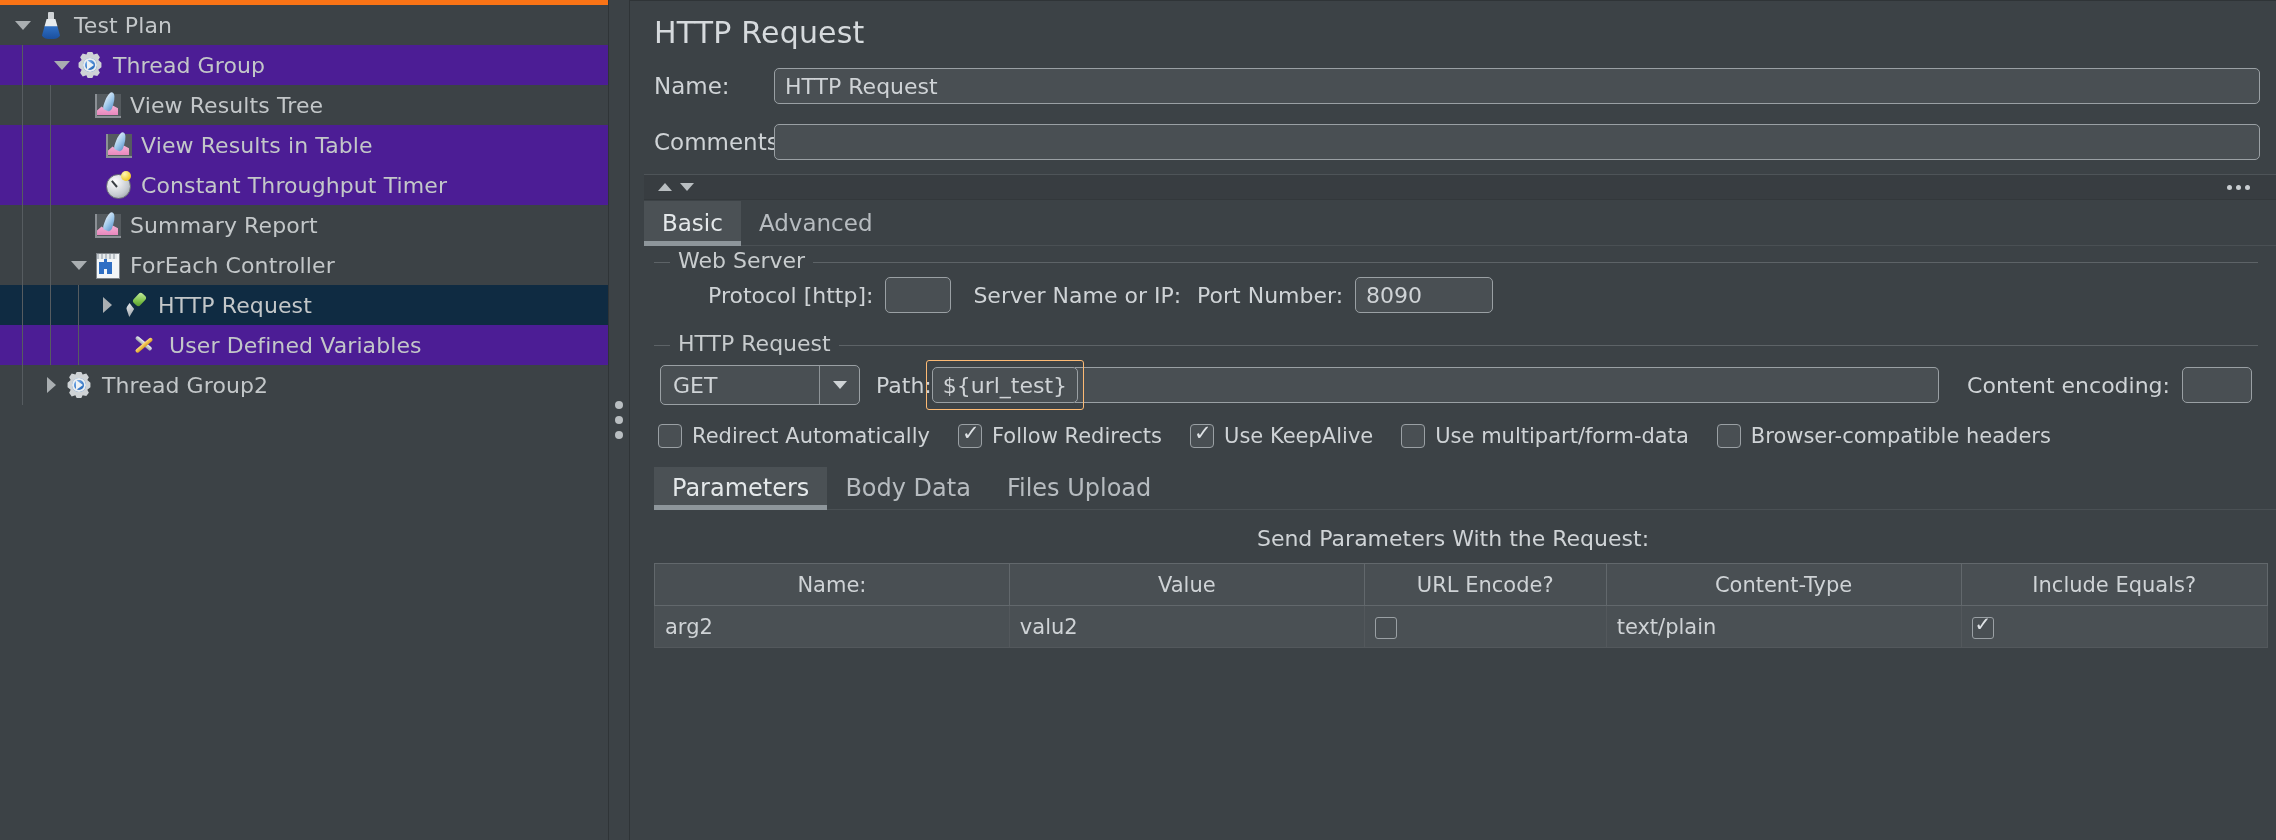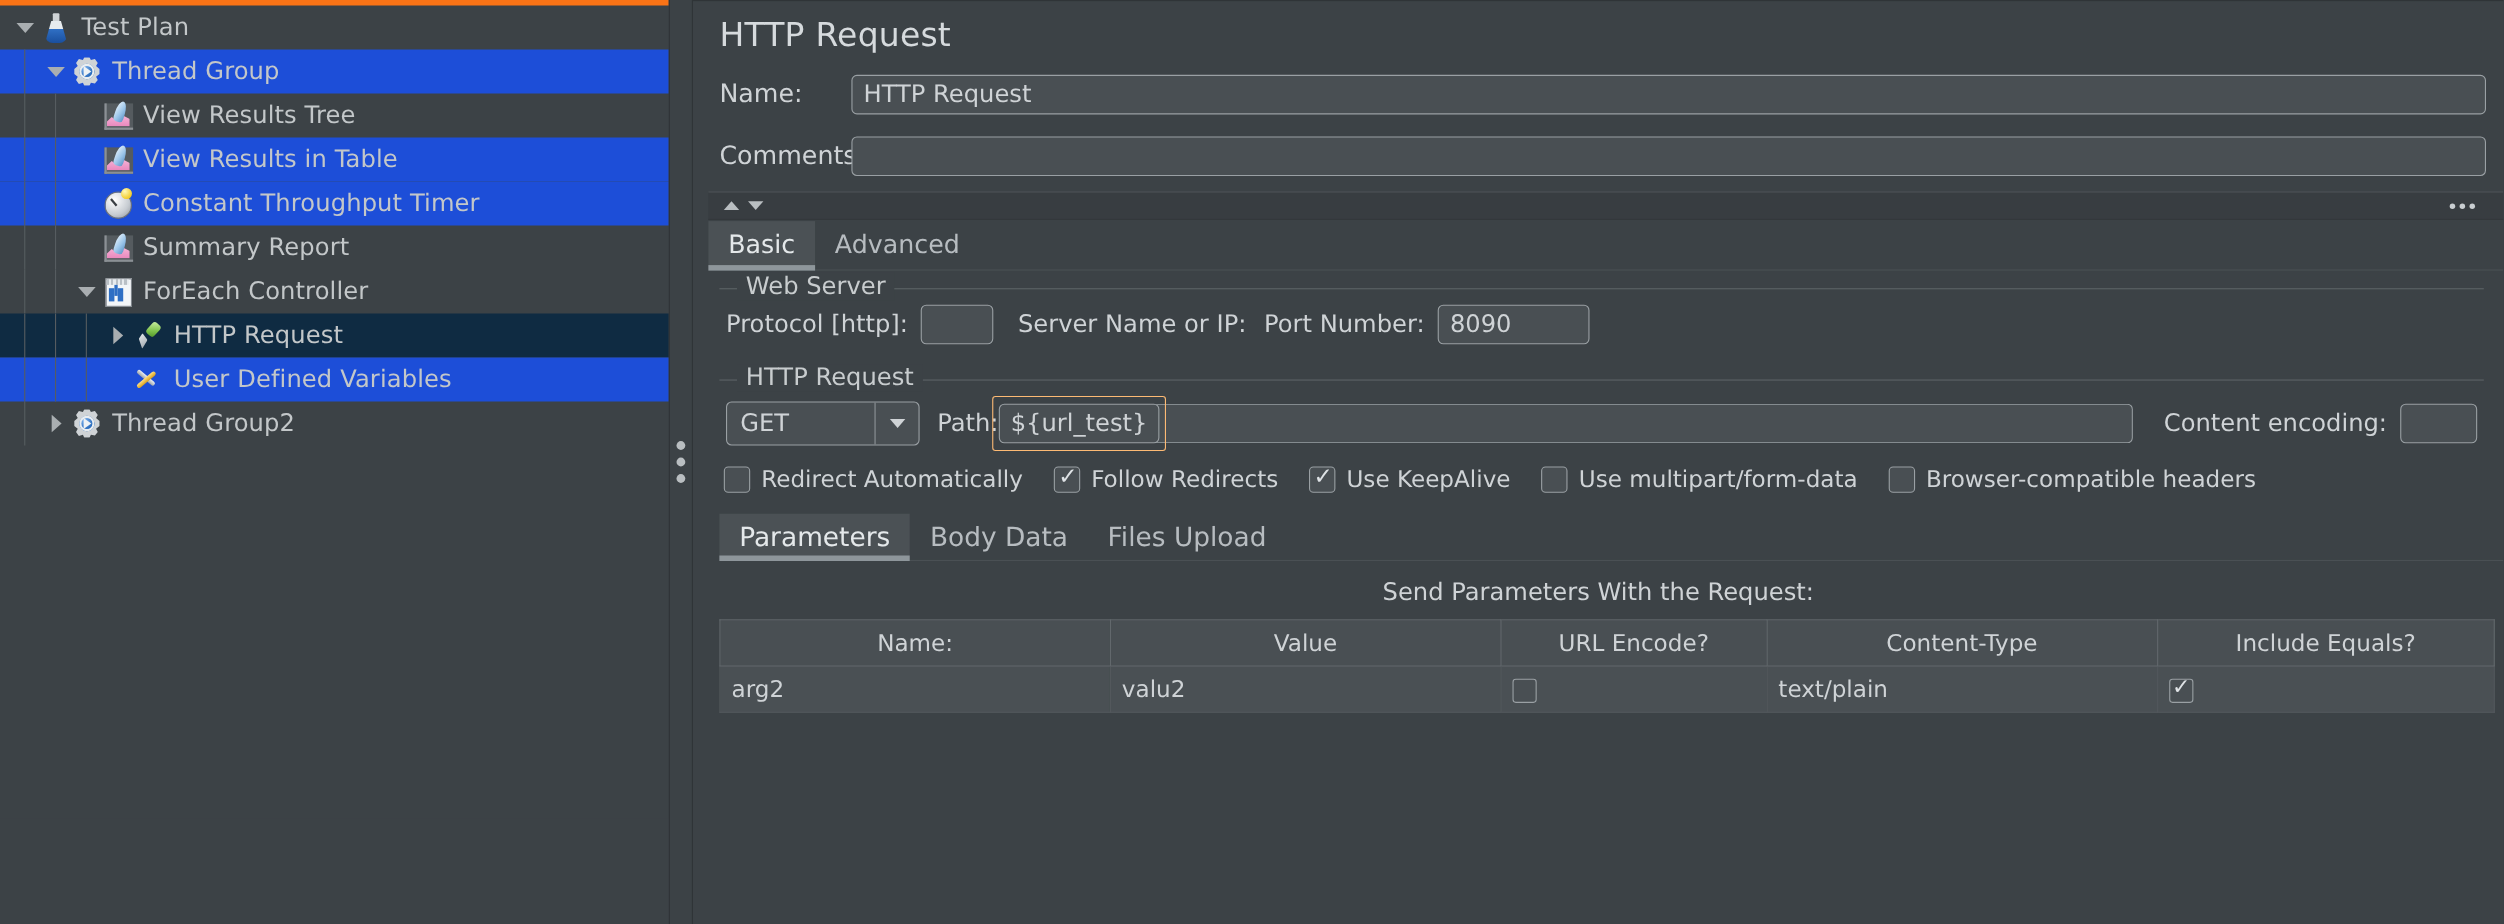--- a/index.html
+++ b/index.html
@@ -21,21 +21,21 @@
   }
   .tree-row {
     height: 40px;
     display: flex;
     align-items: center;
     position: relative;
     white-space: nowrap;
     color: #c3c7c9;
     font-size: 22px;
   }
-  .tree-row.alt { background: #1d4ed8; }
+  .tree-row.alt { background: #4c1d95; padding-left: 11px; }
   .tree-row.selected { background: #0f2b42; }
   .tree-row .indent { flex: 0 0 auto; height: 40px; }
   .guide {
     position: absolute; top: 0; bottom: 0; width: 1px;
     background: #565c60;
   }
   .twisty {
     width: 26px; height: 40px; flex: 0 0 26px;
     display: flex; align-items: center; justify-content: center;
   }
@@ -228,24 +228,24 @@
   }
 
   .section { margin: 16px 18px 0 24px; position:relative; }
   .sec-title {
     position:absolute; top:-14px; left:16px; background:#3c4246;
     padding: 0 8px; color:#c8ccce; font-size:22px;
   }
   .sec-line { border-top:1px solid #5d6367; margin-top:14px; }
   .sec-body { padding: 14px 6px 0 6px; display:flex; align-items:center; }
 
-  .lbl { color:#cfd3d6; font-size:22px; white-space:nowrap; }
+  .lbl { color:#cfd3d6; font-size:22px; white-space:nowrap;margin-left:48px; }
 
   .combo {
-    width:176px; height:40px; background:#494f53; border:1px solid #9aa0a4; border-radius:5px;
+    width:200px; height:40px; background:#494f53; border:1px solid #9aa0a4; border-radius:5px;
     display:flex; align-items:center; position:relative;
   }
   .combo .txt { color:#cfd3d6; font-size:22px; padding-left:12px; }
   .combo .arrowbox {
     position:absolute; right:0; top:0; bottom:0; width:40px;
     border-left:1px solid #8d9397; display:flex; align-items:center; justify-content:center;
   }
   .combo .arrowbox i { width:0;height:0;border-left:7px solid transparent;border-right:7px solid transparent;border-top:8px solid #cfd3d6; }
 
   .highlight-box {

